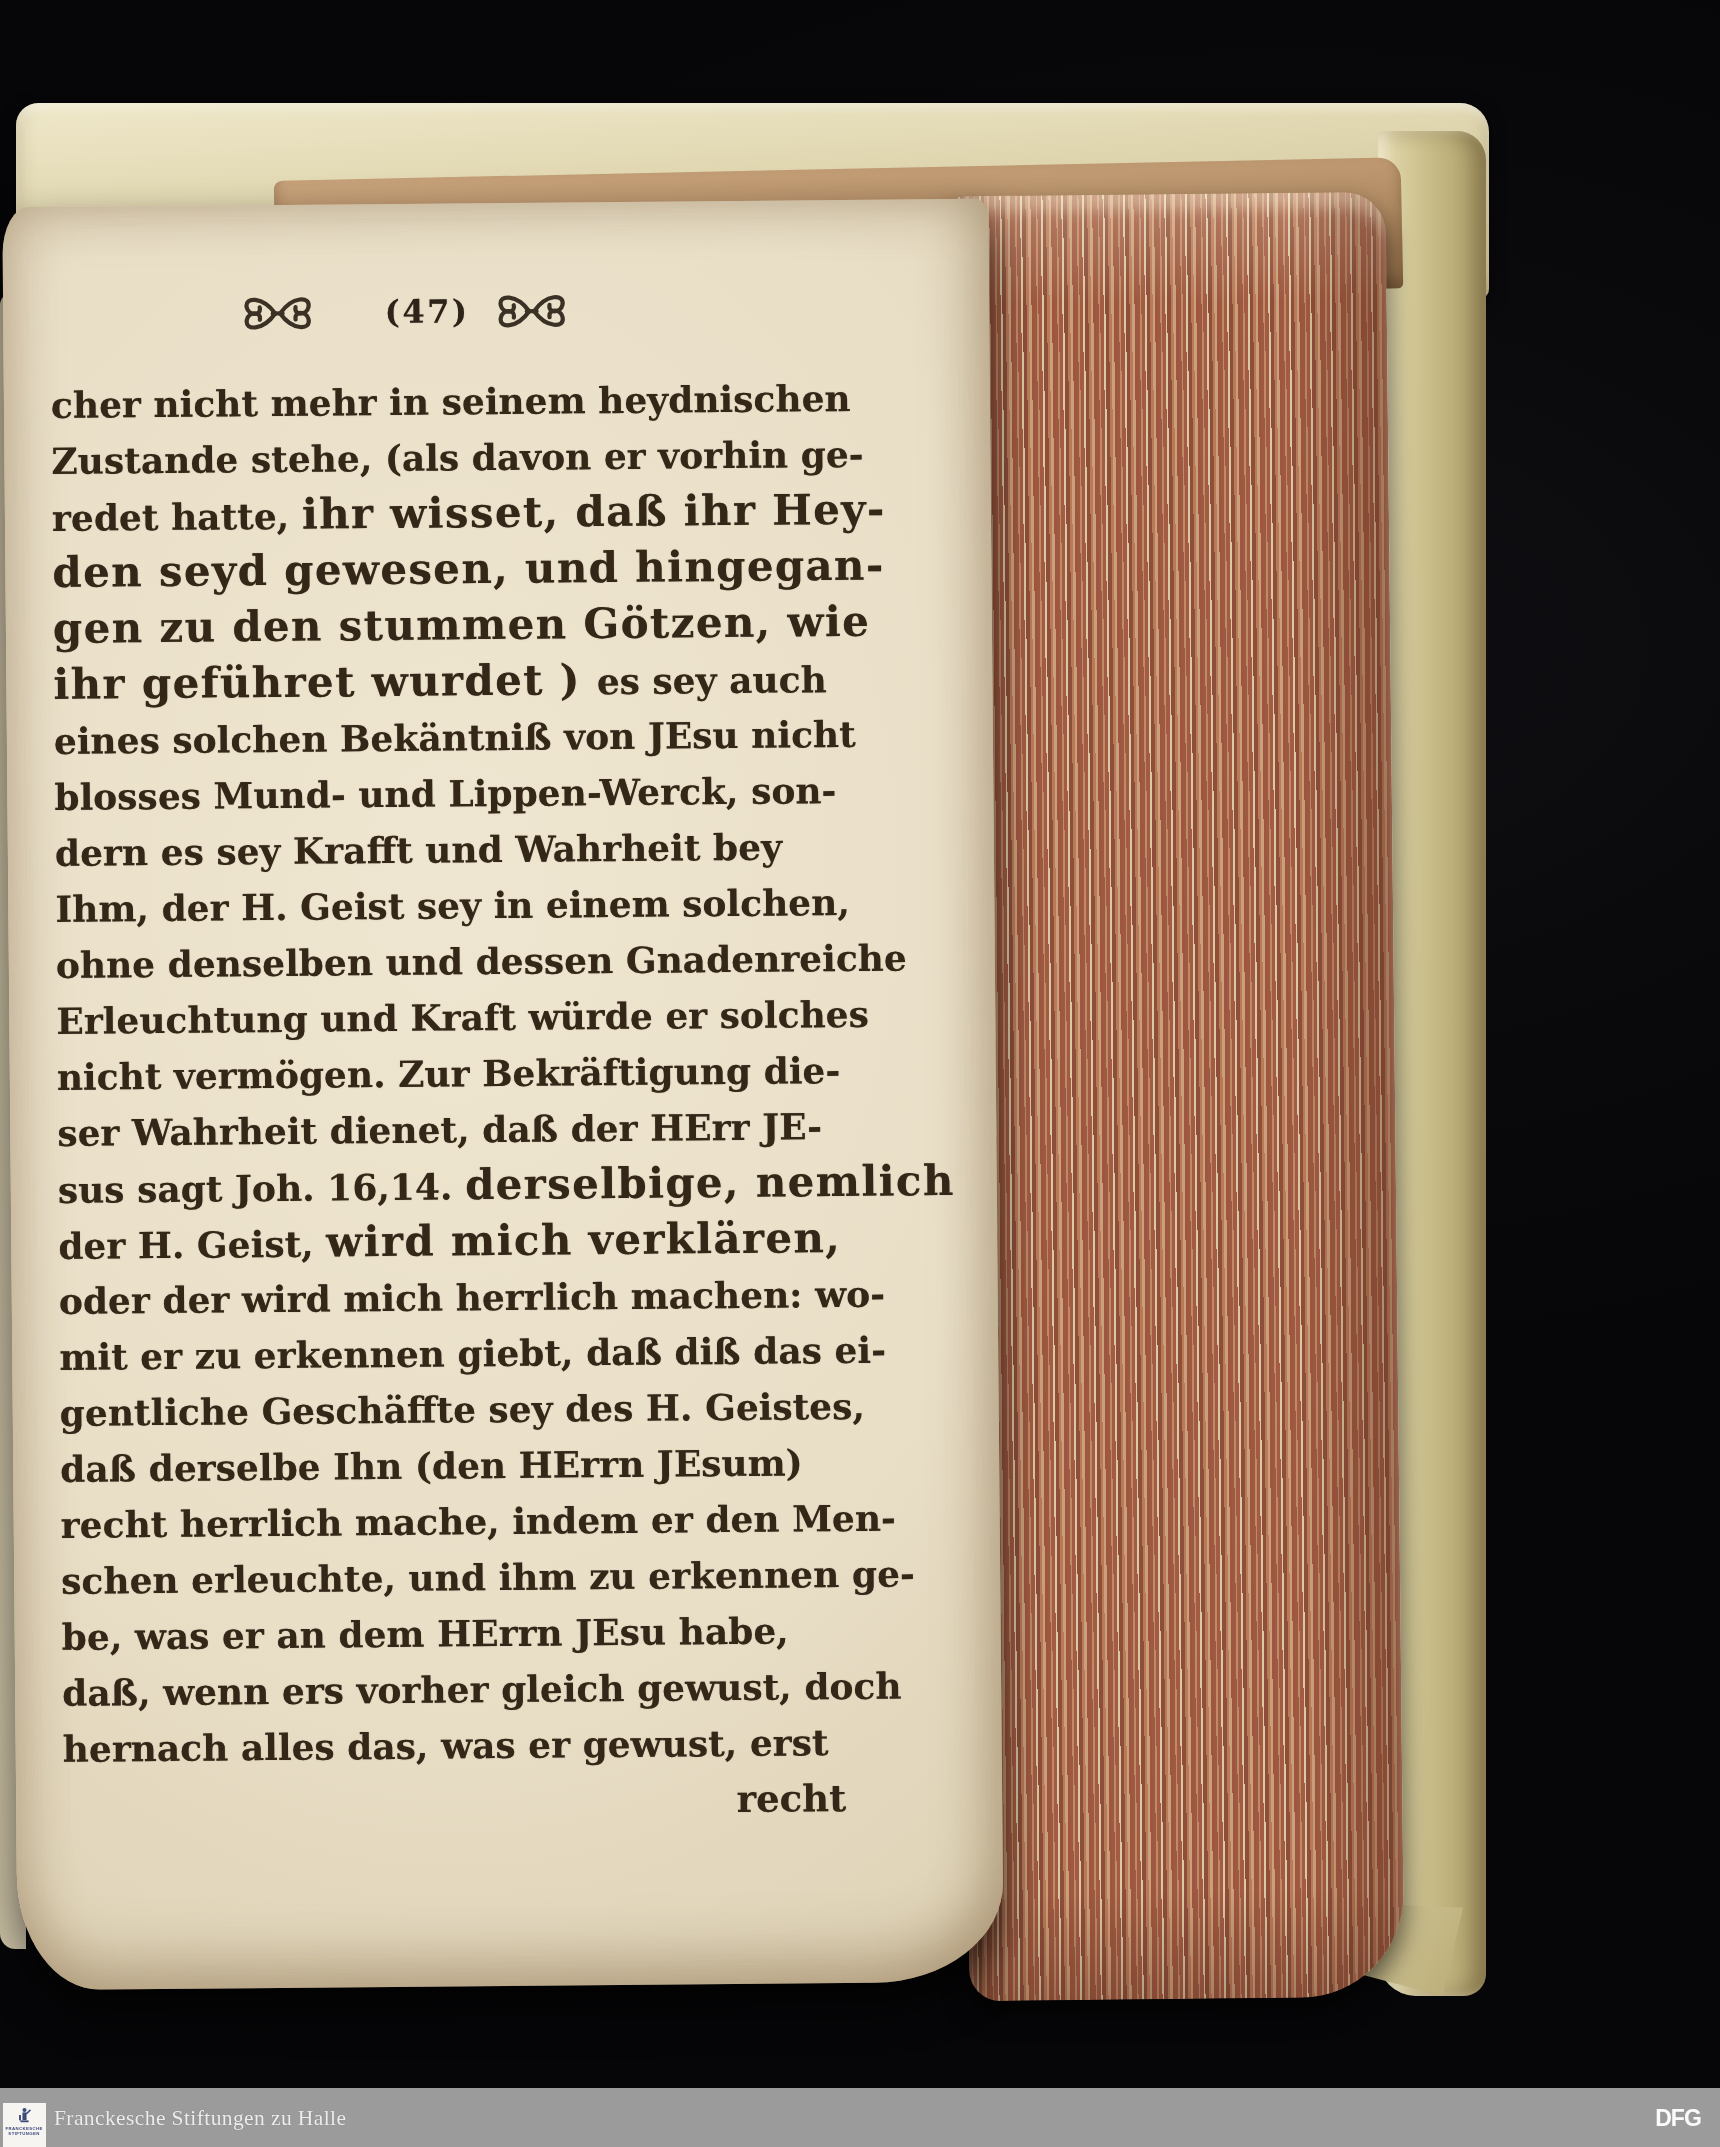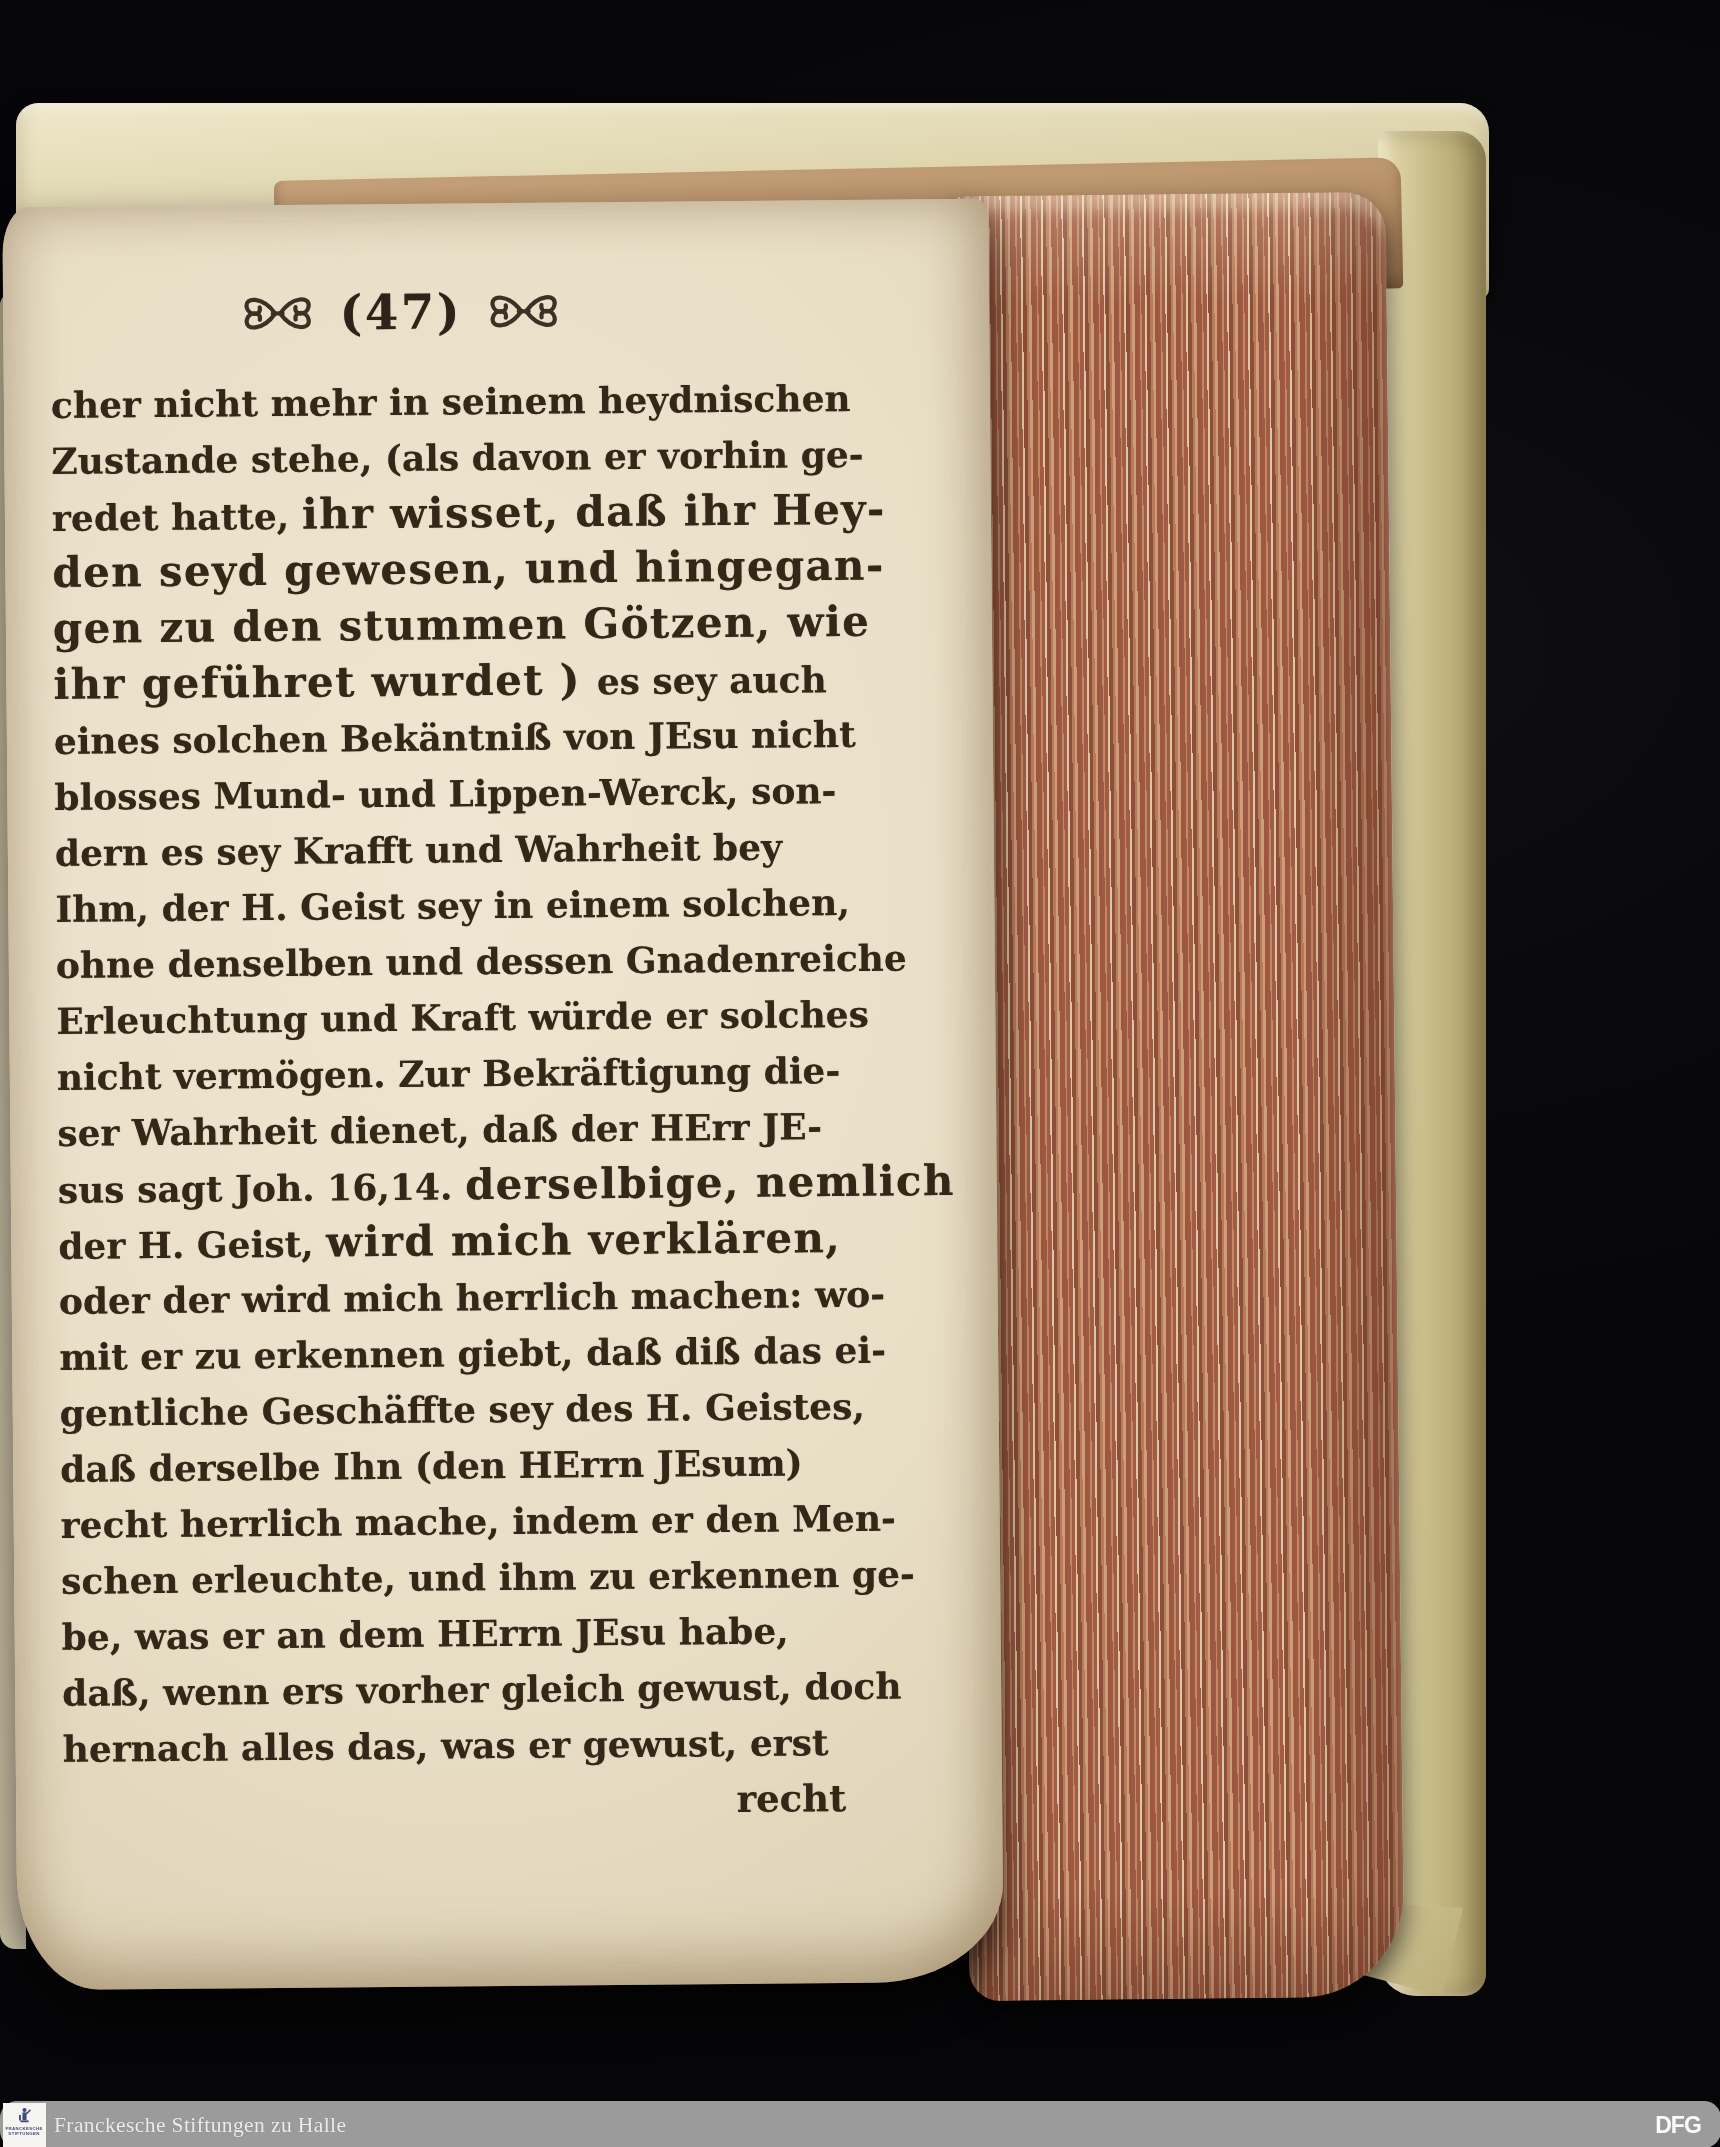--- a/index.html
+++ b/index.html
@@ -72,42 +72,42 @@
       0 22.4px 43px rgba(0,0,0,.65);
   }
   .page-content{position:absolute;left:47px;top:0;width:783px;}
   .page-header{
     display:flex;align-items:center;gap:22.4px;
     margin-top:65px;height:86px;padding-left:188px;
     color:#2e2318;
   }
   .fleuron{width:79px;height:57px;flex:0 0 auto;opacity:.92;}
   .page-number{
-    font-size:48px;font-weight:bold;letter-spacing:2.6px;color:#2e2318;
+    font-size:32px;font-weight:bold;letter-spacing:2.6px;color:#2e2318;
     text-shadow:0 0 0.9px rgba(46,35,24,.55);
+    margin-left:45px;
   }
   .text-lines{margin-top:19px;}
   .line{
     height:56px;line-height:56px;white-space:nowrap;
     font-size:36px;font-weight:bold;color:#342718;
     text-shadow:0 0 0.9px rgba(52,39,24,.5);
   }
   .seg{display:inline;}
   .seg.emph{font-size:42px;letter-spacing:1.3px;}
   .catchword-line{
     height:56px;line-height:56px;text-align:right;
     font-size:37px;font-weight:bold;color:#342718;
     text-shadow:0 0 0.9px rgba(52,39,24,.5);
   }
 
   
   .footer-bar{
-    position:absolute;left:0;bottom:0;width:1721px;height:47px;
+    position:absolute;left:0;bottom:0;width:1721px;height:60px;
     background:#9b9b9b;
-    border-radius:17px;
   }
   .footer-logo-box{
     position:absolute;left:2.6px;bottom:0;width:43px;height:45px;
     background:#f6f5f2;display:flex;flex-direction:column;align-items:center;
     padding-top:2.6px;box-sizing:border-box;
   }
   .footer-logo-icon{width:17px;height:20.6px;}
   .footer-logo-text{
     font-family:"Liberation Sans", sans-serif;font-size:4.3px;line-height:5.2px;
     color:#3c4a7c;letter-spacing:0.4px;text-align:center;font-weight:bold;

